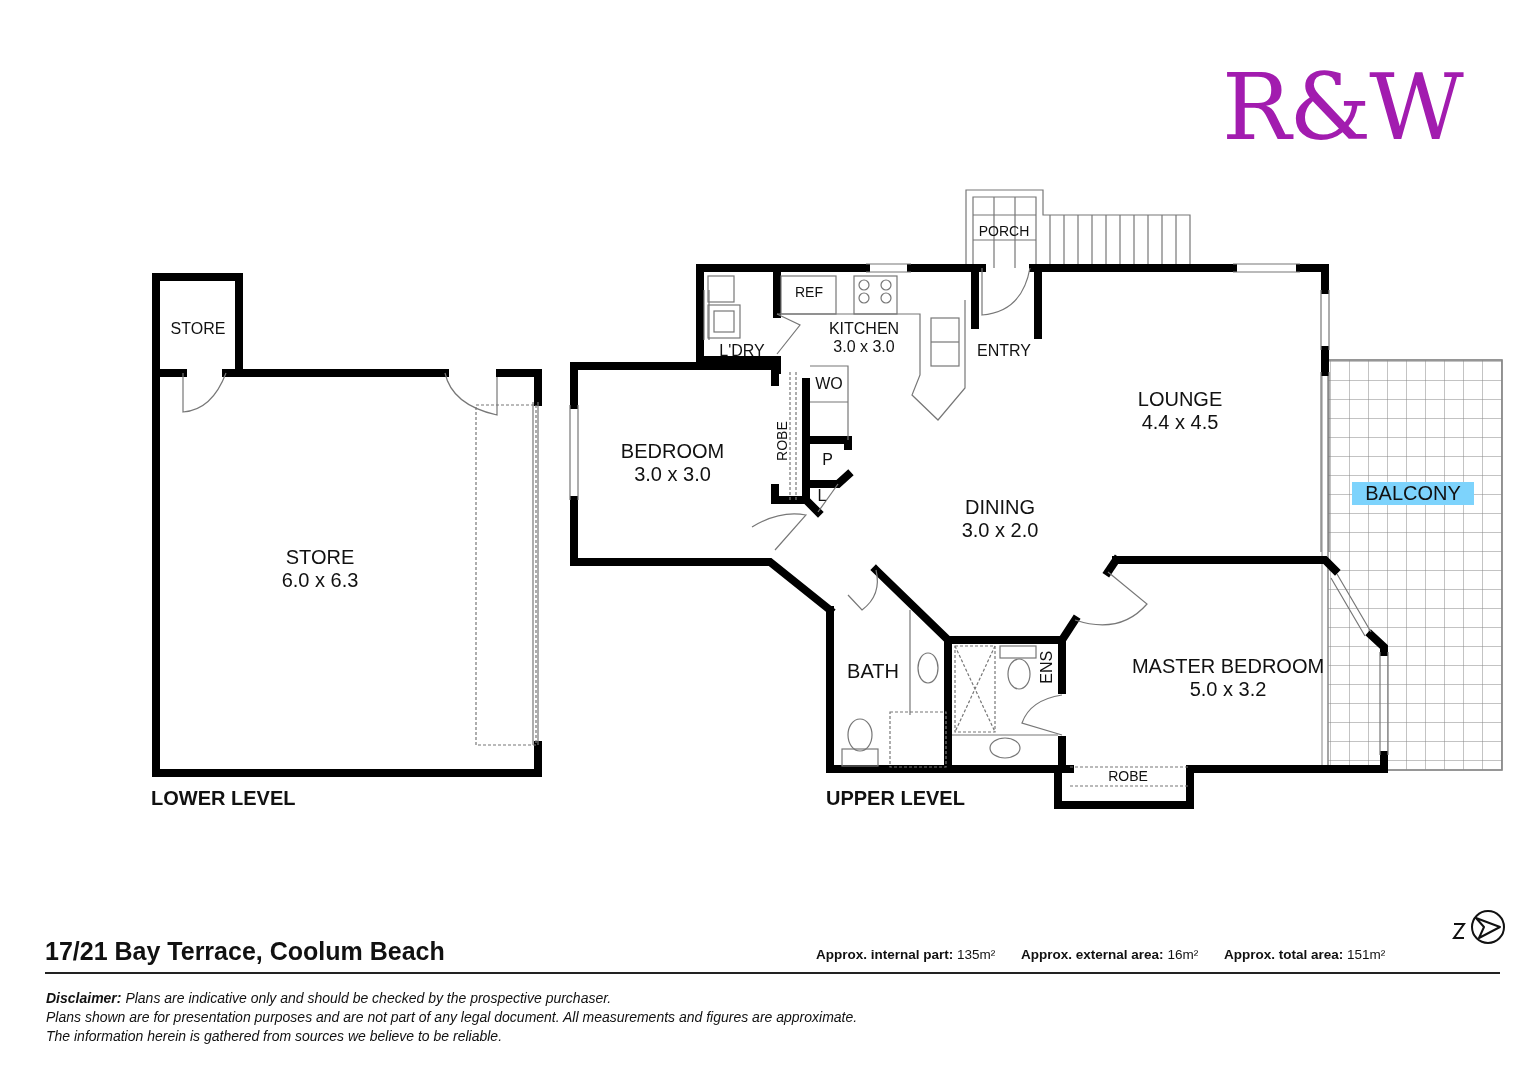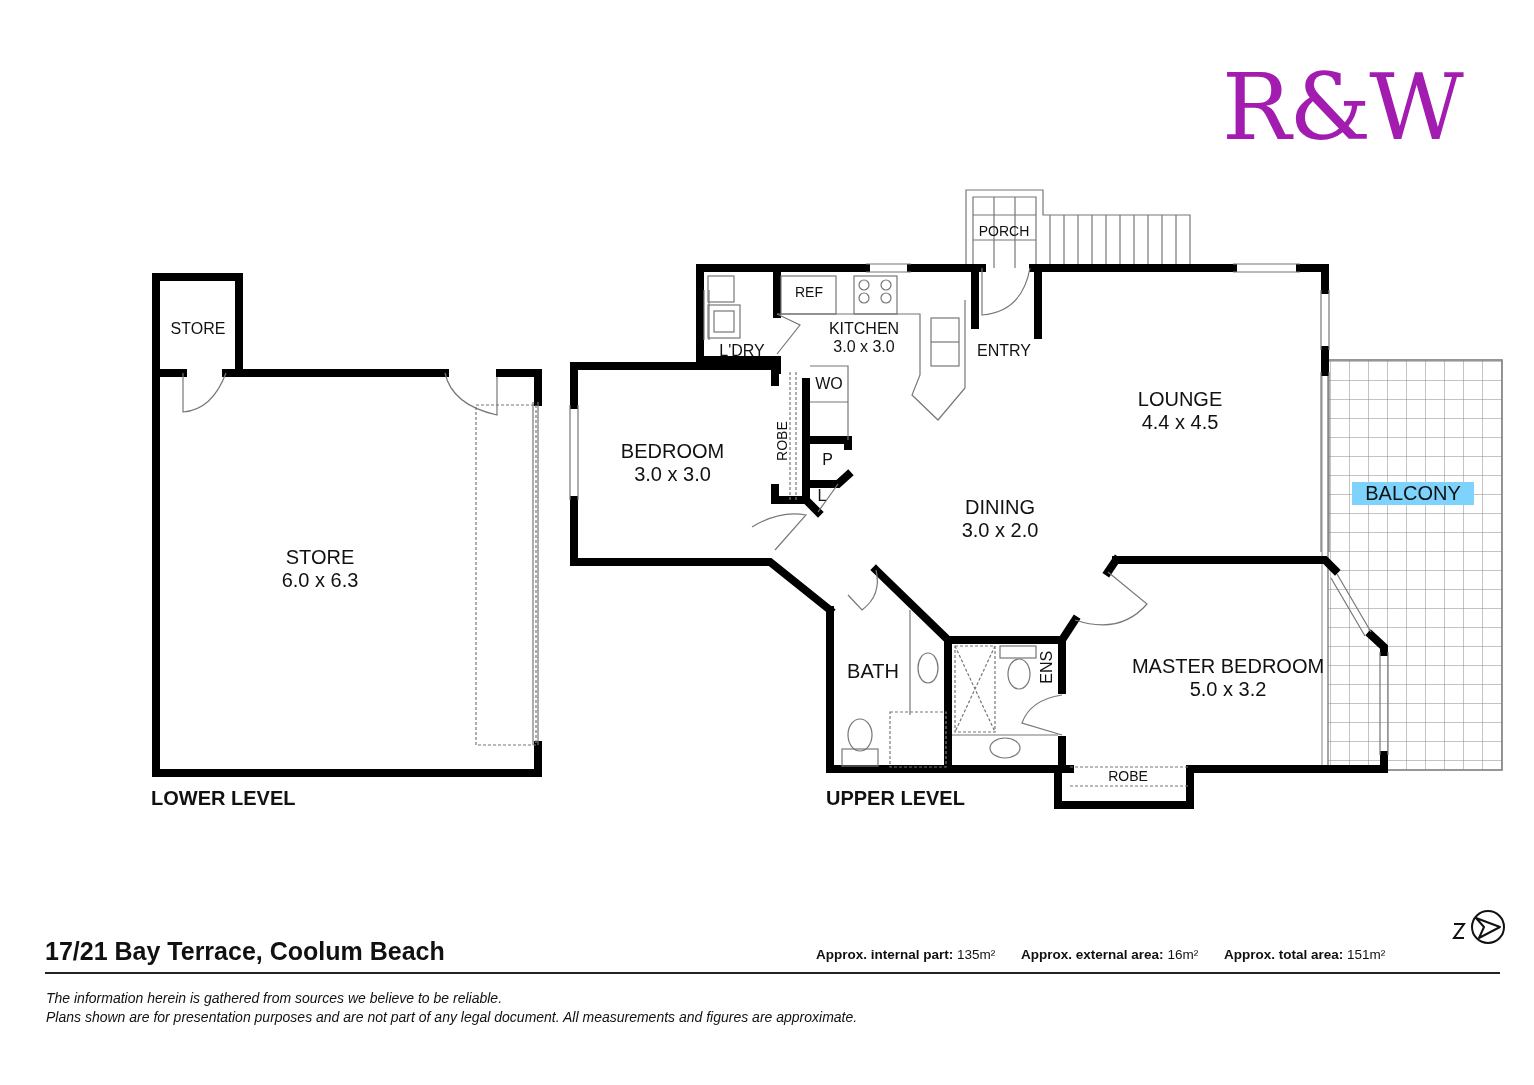--- a/index.html
+++ b/index.html
@@ -226,15 +226,16 @@
 </div>
 
 <div class="address">17/21 Bay Terrace, Coolum Beach</div>
 <div class="areas">
   <span class="grp"><span class="k">Approx. internal part:</span> <span>135m²</span></span>
   <span class="grp"><span class="k">Approx.  external area:</span> <span>16m²</span></span>
   <span class="grp"><span class="k">Approx. total area:</span> <span>151m²</span></span>
 </div>
 <div class="rule"></div>
 <div class="disc">
+  <div><b>Disclaimer:</b> <span>Plans are indicative only and should be checked by the prospective purchaser.</span></div>
+  <div>Plans shown are for presentation purposes and are not part of any legal document. All measurements and figures are approximate.</div>
   <div>The information herein is gathered from sources we believe to be reliable.</div>
-  <div>Plans shown are for presentation purposes and are not part of any legal document. All measurements and figures are approximate.</div>
 </div>
 
 </body></html>

